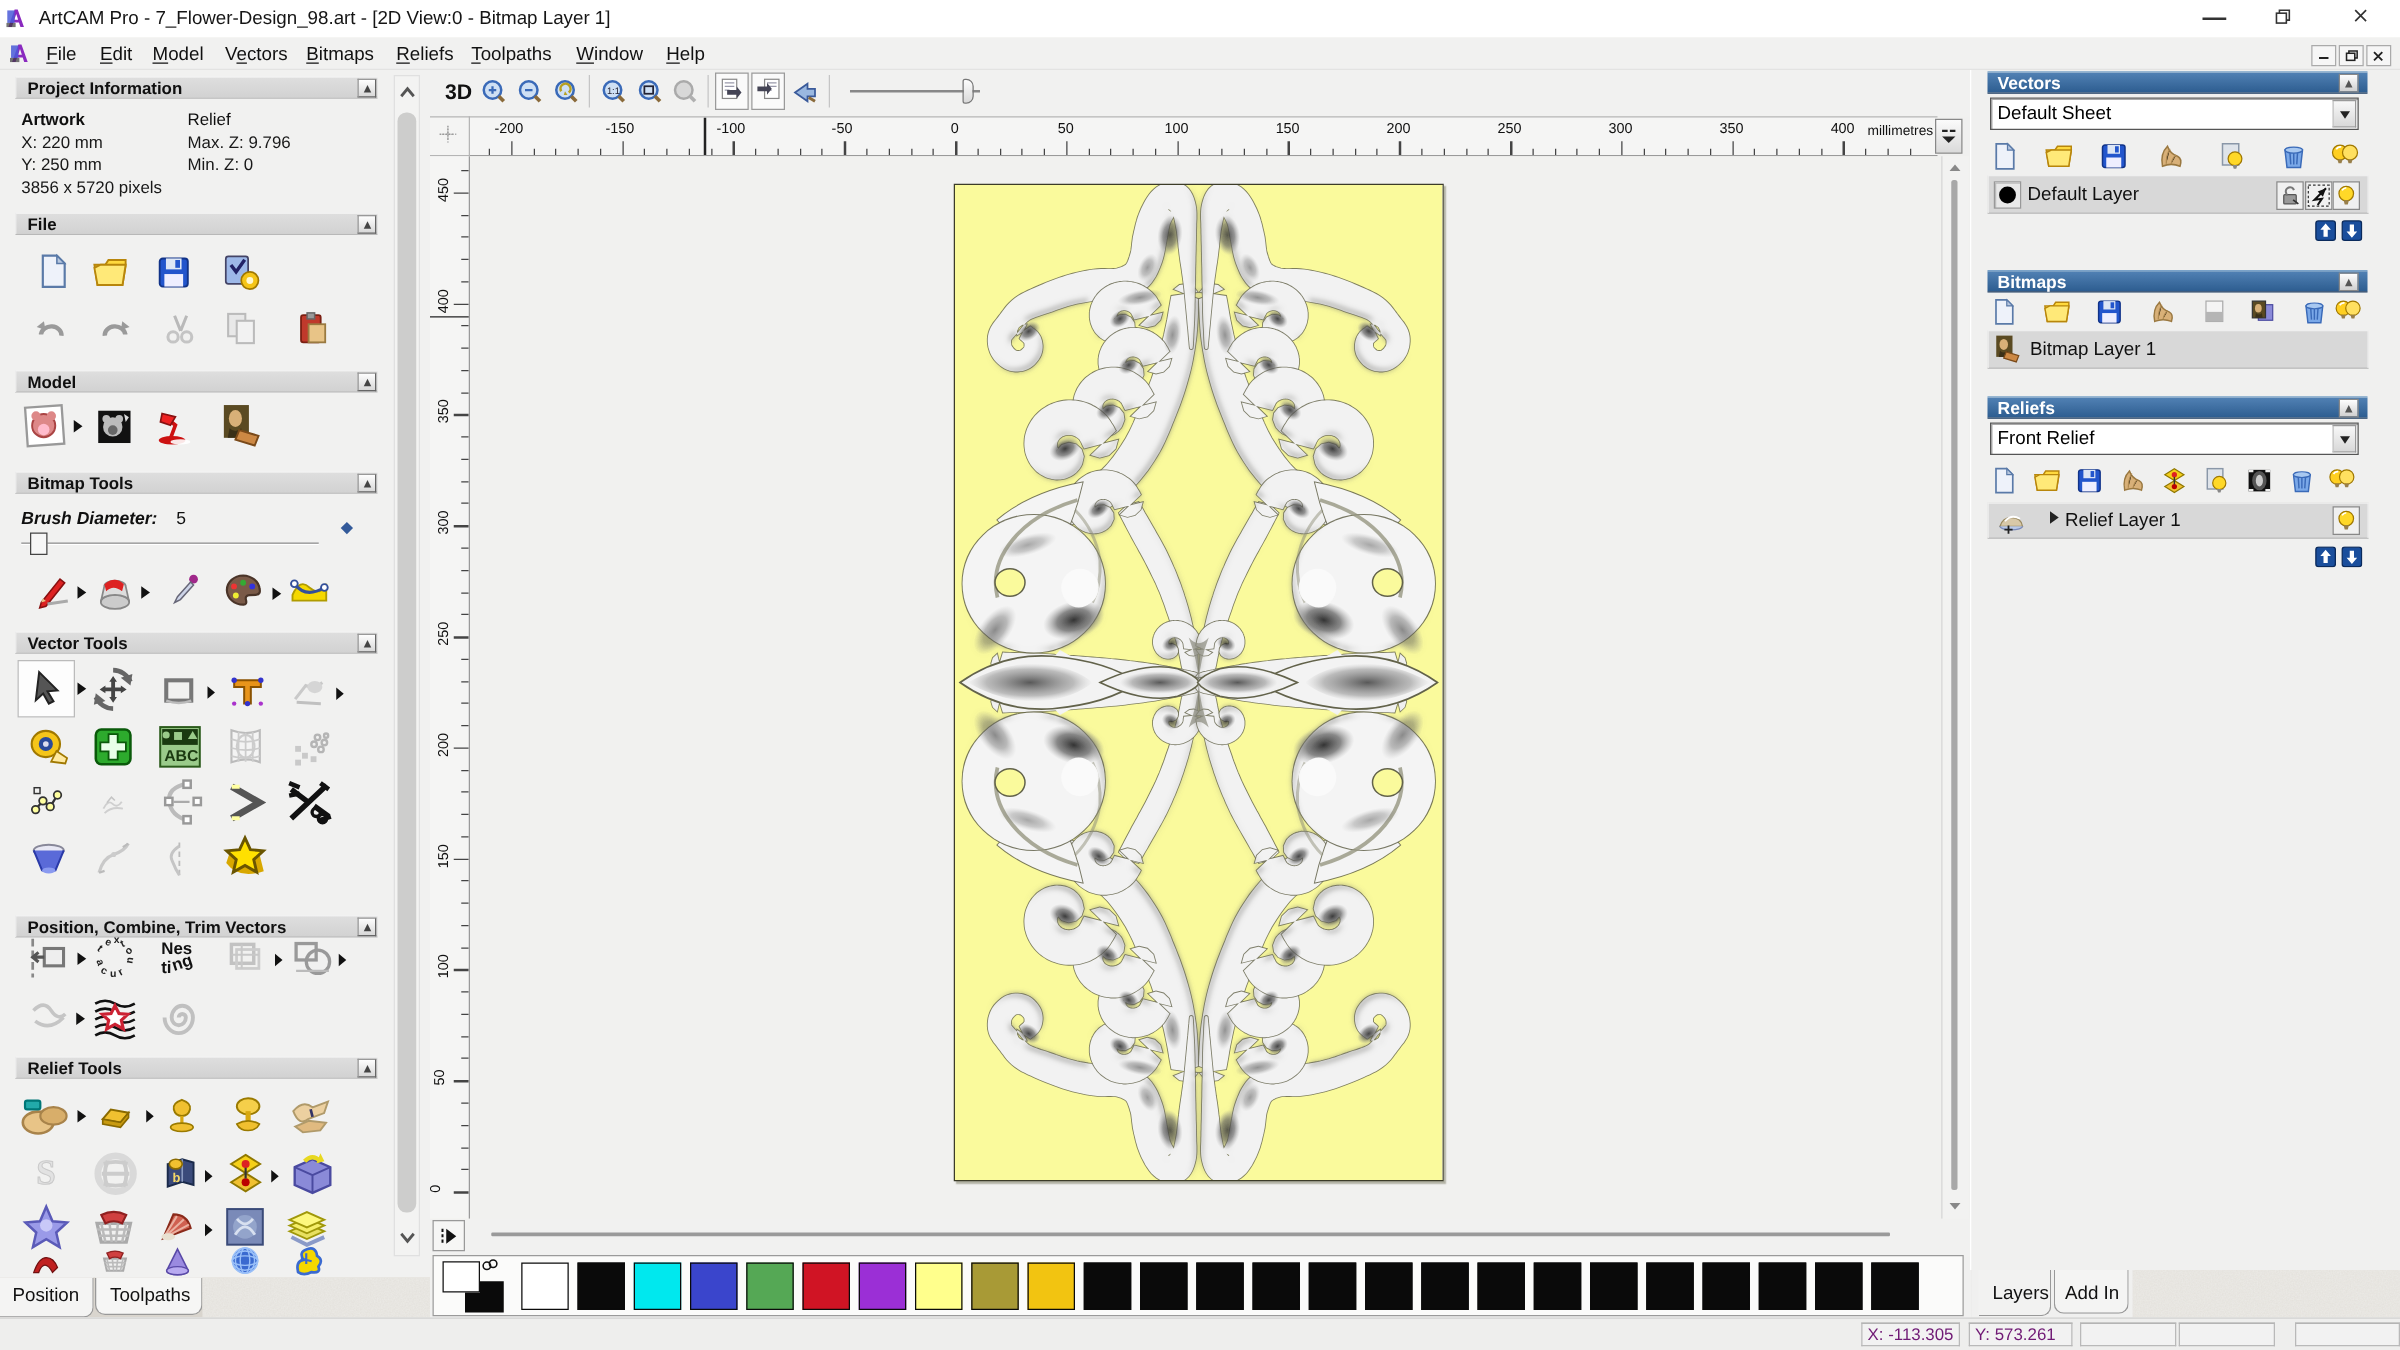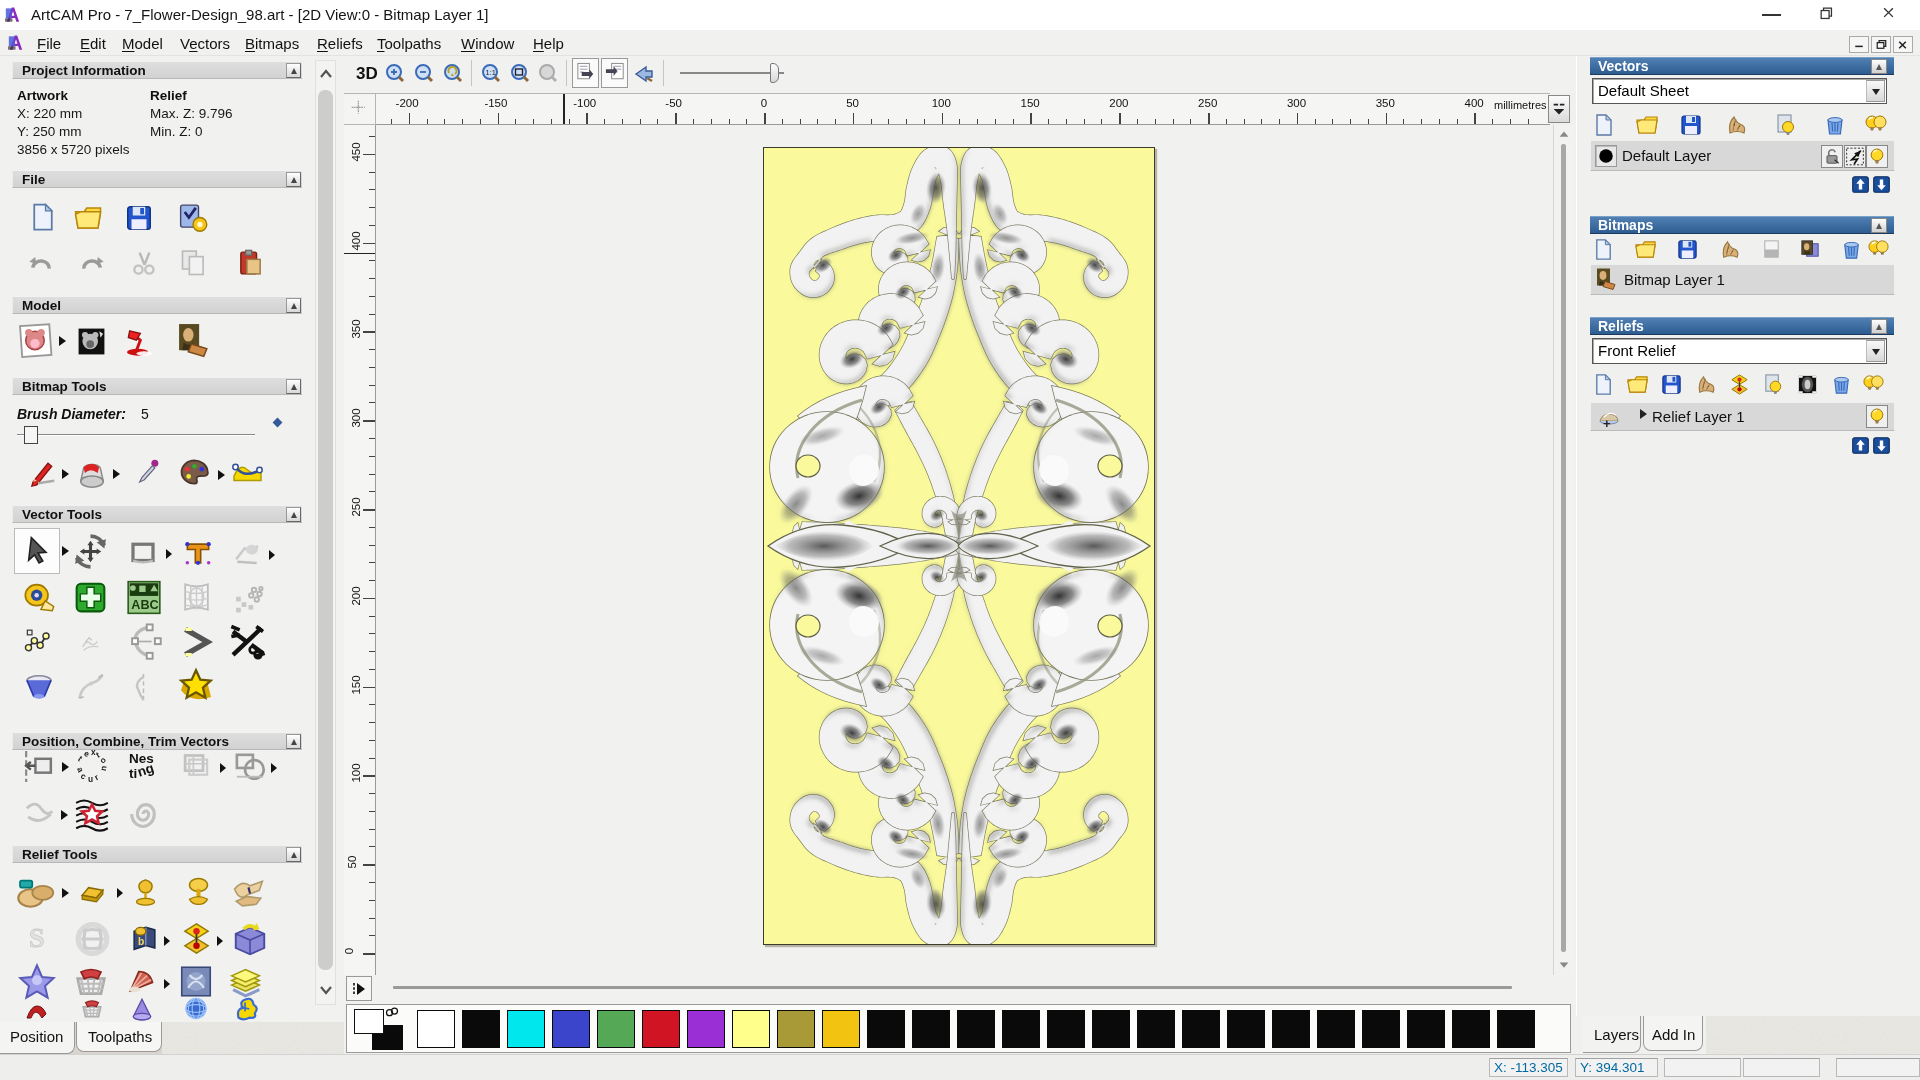--- a/index.html
+++ b/index.html
@@ -11,21 +11,21 @@
 .bbtn:after{content:"";position:absolute;left:4px;top:4px;border-left:3.5px solid transparent;border-right:3.5px solid transparent;border-bottom:6px solid #555}
 .combo{position:absolute;left:1592px;width:295px;height:26px;background:#fff;border:1px solid #555;box-shadow:inset 1px 1px 0 #aaa;font-size:15px;line-height:24px;padding-left:5px;color:#000}
 .cbtn{position:absolute;right:1px;top:1px;width:19px;height:22px;background:linear-gradient(#f8f8f8,#d8d8d8);border:1px solid #999;border-left-color:#bbb}
 .cbtn:after{content:"";position:absolute;left:4.5px;top:8px;border-left:4.5px solid transparent;border-right:4.5px solid transparent;border-top:6px solid #222}
 .lrow{position:absolute;left:1590px;width:305px;background:#d8d8d8;border:1px solid #efefef;border-bottom-color:#bbb}
 .menu{font-size:15px;color:#111}
 .menu u{text-decoration:underline;text-underline-offset:2px}
 .tick{position:absolute;background:#444}
 .num{position:absolute;font-size:11.5px;color:#111}
 .swatch{position:absolute;top:1010px;width:38px;height:38px;border:1.5px solid #0a0a0a}
-.sbox{position:absolute;top:1058px;height:19px;border:1px solid #b9b9b9;border-top-color:#a0a0a0;background:#f2f2f2;font-size:13.5px;line-height:18px;padding-left:4px;color:#0369a1}
+.sbox{position:absolute;top:1058px;height:19px;border:1px solid #b9b9b9;border-top-color:#a0a0a0;background:#f2f2f2;font-size:13.5px;line-height:18px;padding-left:4px;color:#701a75}
 </style></head><body>
 
 <div class="abs" style="left:0;top:0;width:1920px;height:30px;background:#ffffff"></div>
 <svg style="position:absolute;left:5px;top:5px" width="20" height="20" viewBox="0 0 24 24">
     <path d="M2,20 L8,3 h3 L17,20 h-3.4 l-1.4,-4.4 h-5.4 L5.4,20 z M7.8,13 h3.6 L9.6,7.4 z" fill="#8a2abf"></path>
     <rect x="1" y="4" width="7" height="12" fill="#4a5ad8" opacity="0.85"></rect>
     <rect x="0" y="16" width="9" height="4" fill="#3a3a3a" opacity="0.7"></rect>
   </svg>
 <div class="abs" style="left:31px;top:6px;font-size:15px;color:#151515">ArtCAM Pro - 7_Flower-Design_98.art - [2D View:0 - Bitmap Layer 1]</div>
 <div class="abs" style="left:1762px;top:14px;width:19px;height:2px;background:#333"></div>
@@ -69,21 +69,21 @@
 <div class="abs" style="left:315px;top:60px;width:21px;height:945px;background:#f3f3f2;border:1px solid #e0e0e0"></div>
 <div class="abs" style="left:318px;top:90px;width:15px;height:880px;background:#cdcdcc;border-radius:7px"></div>
 <svg style="position:absolute;left:318px;top:66px" width="16" height="16" viewBox="0 0 16 16">
     <path d="M3,11 L8,5 L13,11" fill="none" stroke="#555" stroke-width="2.2"></path>
   </svg>
 <svg style="position:absolute;left:318px;top:982px" width="16" height="16" viewBox="0 0 16 16">
     <path d="M3,5 L8,11 L13,5" fill="none" stroke="#555" stroke-width="2.2"></path>
   </svg>
 <div class="hdr" style="top:61px">Project Information<div class="hbtn"></div></div>
 <div class="abs" style="left:17px;top:88px;font-size:13.5px;font-weight:bold;color:#101010">Artwork</div>
-<div class="abs" style="left:150px;top:88px;font-size:13.5px;font-weight:bold;color:#101010">Relief</div>
+<div class="abs" style="left:150px;top:88px;font-size:13.5px;font-weight:normal;color:#101010">Relief</div>
 <div class="abs" style="left:17px;top:106px;font-size:13.5px;color:#181818">X: 220 mm</div>
 <div class="abs" style="left:150px;top:106px;font-size:13.5px;color:#181818">Max. Z: 9.796</div>
 <div class="abs" style="left:17px;top:124px;font-size:13.5px;color:#181818">Y: 250 mm</div>
 <div class="abs" style="left:150px;top:124px;font-size:13.5px;color:#181818">Min. Z: 0</div>
 <div class="abs" style="left:17px;top:142px;font-size:13.5px;color:#181818">3856 x 5720 pixels</div>
 <div class="hdr" style="top:170px">File<div class="hbtn"></div></div>
 <svg style="position:absolute;left:28px;top:202px" width="30" height="30" viewBox="0 0 24 24">
     <path d="M5,2 h9 l5,5 v15 h-14 z" fill="#eef2fa" stroke="#5a7aa8" stroke-width="1.4"></path>
     <path d="M14,2 l5,5 h-5 z" fill="#b8c8e0" stroke="#5a7aa8" stroke-width="1"></path>
   </svg>
@@ -1021,15 +1021,15 @@
 <div class="swatch" style="left:1182.0px;background:#0a0a0a"></div>
 <div class="swatch" style="left:1227.0px;background:#0a0a0a"></div>
 <div class="swatch" style="left:1272.0px;background:#0a0a0a"></div>
 <div class="swatch" style="left:1317.0px;background:#0a0a0a"></div>
 <div class="swatch" style="left:1362.0px;background:#0a0a0a"></div>
 <div class="swatch" style="left:1407.0px;background:#0a0a0a"></div>
 <div class="swatch" style="left:1452.0px;background:#0a0a0a"></div>
 <div class="swatch" style="left:1497.0px;background:#0a0a0a"></div>
 <div class="abs" style="left:0;top:1054px;width:1920px;height:26px;background:#eeeeed;border-top:1px solid #d2d2d1"></div>
 <div class="sbox" style="left:1489px;width:79px">X: -113.305</div>
-<div class="sbox" style="left:1575px;width:83px">Y: 394.301</div>
+<div class="sbox" style="left:1575px;width:83px">Y: 573.261</div>
 <div class="sbox" style="left:1664px;width:77px"></div>
 <div class="sbox" style="left:1743px;width:77px"></div>
 <div class="sbox" style="left:1836px;width:84px"></div>
 </body></html>

